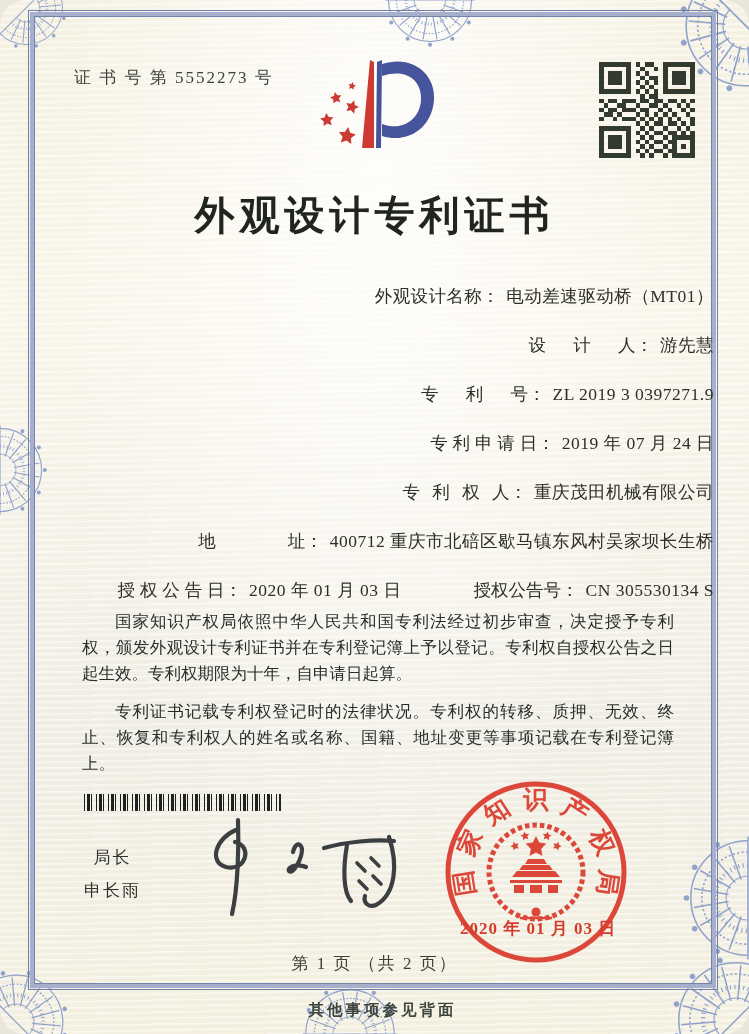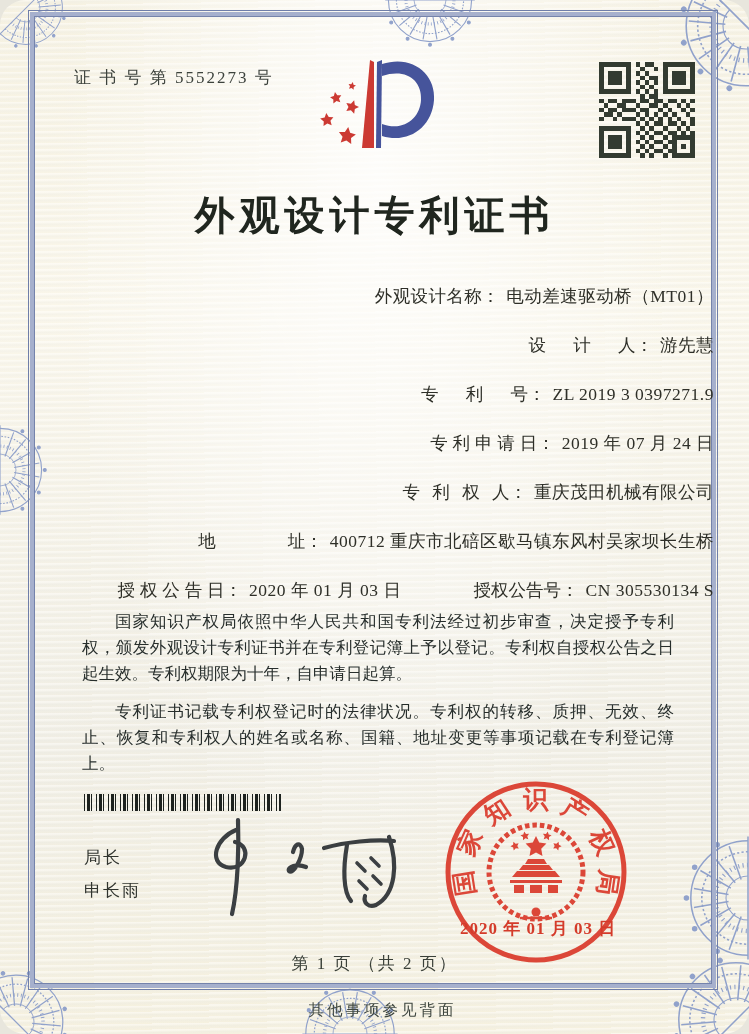--- a/index.html
+++ b/index.html
@@ -21,26 +21,26 @@
   .title{position:absolute;left:0;right:0;top:188px;text-align:center;font-size:40px;font-weight:bold;letter-spacing:5px;color:#20261f;}
   .fields{position:absolute;left:74px;top:284px;width:640px;display:flex;flex-direction:column;gap:25px;font-size:17.5px;color:#2e2f28;align-items:flex-end;}
   .field-row{display:flex;align-items:baseline;white-space:nowrap;}
   .f-label{display:inline-block;width:107px;text-align:justify;text-align-last:justify;}
   .f-value{margin-left:7px;letter-spacing:.5px;}
   .grant-pair{margin-left:72px;}
   .paragraphs{position:absolute;left:70px;top:597px;width:616px;font-size:16.5px;line-height:26px;color:#272e2c;text-align:justify;}
   .paragraphs p{margin:12px;text-indent:2em;}
   .barcode{position:absolute;left:84px;top:794px;width:197px;height:17px;
     background:repeating-linear-gradient(90deg,#1d221f 0 1.5px,transparent 1.5px 3px,#1d221f 3px 6px,transparent 6px 7.5px,#1d221f 7.5px 8.5px,transparent 8.5px 12px);}
-  .signer{position:absolute;left:84px;top:841px;font-size:17px;color:#30342f;line-height:33px;letter-spacing:2px;}
+  .signer{position:absolute;left:84px;top:841px;font-size:17px;color:#30342f;line-height:33px;letter-spacing:2px;text-align:center;}
   .signature{position:absolute;left:196px;top:816px;}
   .seal{position:absolute;left:440px;top:776px;width:192px;height:192px;}
   .seal-date{position:absolute;left:460px;top:917px;font-size:17px;color:#d43b2a;letter-spacing:1px;white-space:nowrap;font-weight:bold;}
   .page-num{position:absolute;left:0;right:0;top:952px;text-align:center;font-size:17px;color:#3a4039;letter-spacing:2px;}
-  .back-note{position:absolute;left:16px;right:0;top:1000px;text-align:center;font-size:15.5px;color:#3e463f;letter-spacing:3px;}
+  .back-note{position:absolute;left:16px;right:0;top:1000px;text-align:center;font-size:15.5px;color:#3e463f;letter-spacing:3px;font-weight:bold;}
 </style>
 </head>
 <body>
 
 <div id="page">
 
   <svg class="ornaments" width="749" height="1034" viewBox="0 0 749 1034">
     <defs>
       <g id="lace" stroke="#91a2cb" fill="none" stroke-width="1.4">
         <path d="M-56,0 H56"></path>

